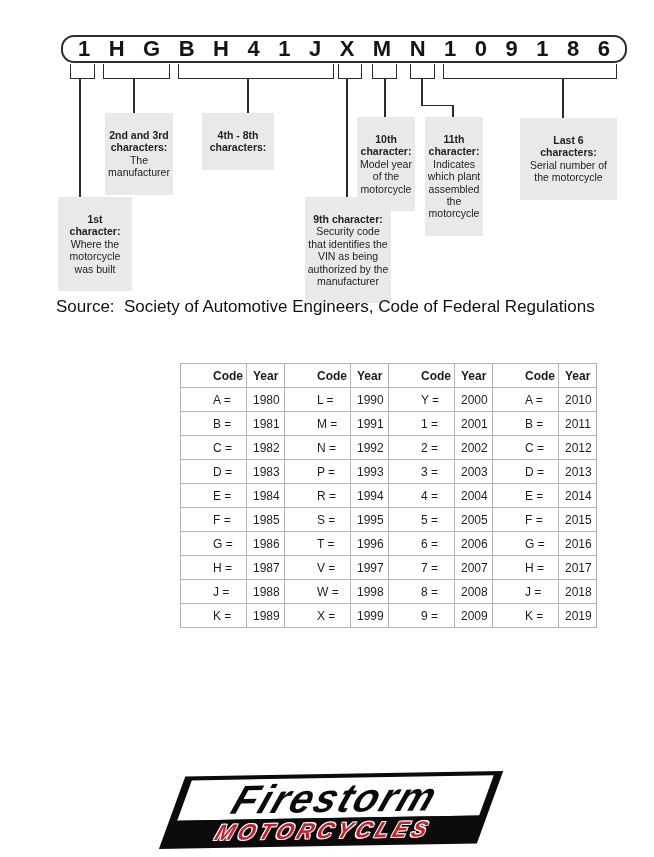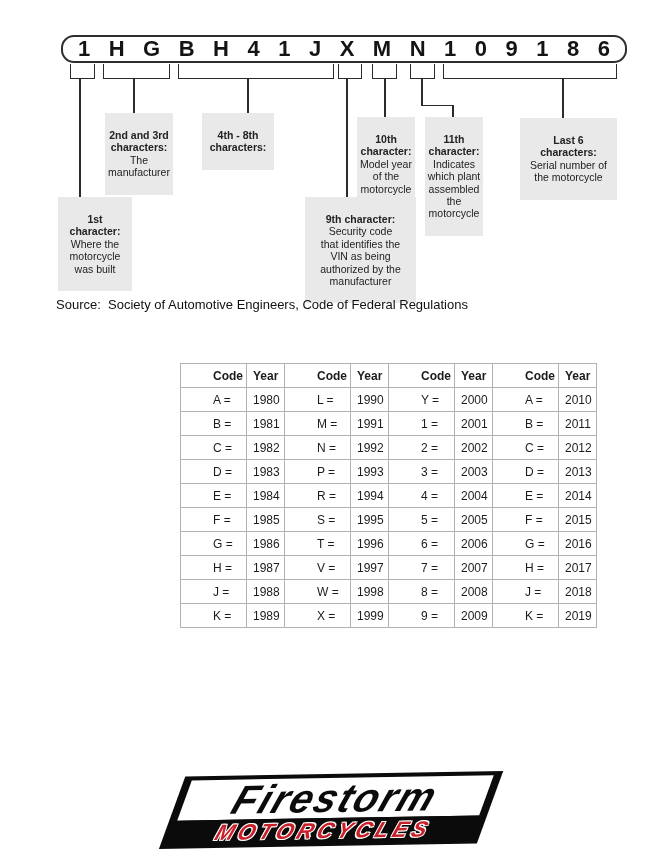--- a/index.html
+++ b/index.html
@@ -29,21 +29,21 @@
 
   
   .label-box {
     position:absolute; background:#e9e9e9; text-align:center;
     font-size:10.5px; line-height:1.18; color:#222; padding:16px 2px;
   }
   .lb-title { font-weight:bold; white-space:pre-line; }
   .lb-desc  { white-space:pre-line; }
 
   .source {
-    position:absolute; left:56px; top:297px; font-size:13px; color:#111;
+    position:absolute; left:56px; top:297px; font-size:17px; color:#111;
     white-space:pre;
   }
 
   
   table.year-table {
     position:absolute; left:180px; top:363px;
     border-collapse:collapse; background:#fff;
     font-size:12px; color:#1c1c1c;
   }
   .year-table th, .year-table td {
@@ -131,21 +131,21 @@
   <div class="label-box" style="left:105px; top:113px; width:68px;">
     <div class="lb-title">2nd and 3rd
 characters:</div>
     <div class="lb-desc">The
 manufacturer</div>
   </div>
   <div class="label-box" style="left:202px; top:113px; width:72px;">
     <div class="lb-title">4th - 8th
 characters:</div>
   </div>
-  <div class="label-box" style="left:305px; top:197px; width:111px;">
+  <div class="label-box" style="left:305px; top:197px; width:86px;">
     <div class="lb-title">9th character:</div>
     <div class="lb-desc">Security code
 that identifies the
 VIN as being
 authorized by the
 manufacturer</div>
   </div>
   <div class="label-box" style="left:357px; top:117px; width:58px;">
     <div class="lb-title">10th
 character:</div>

